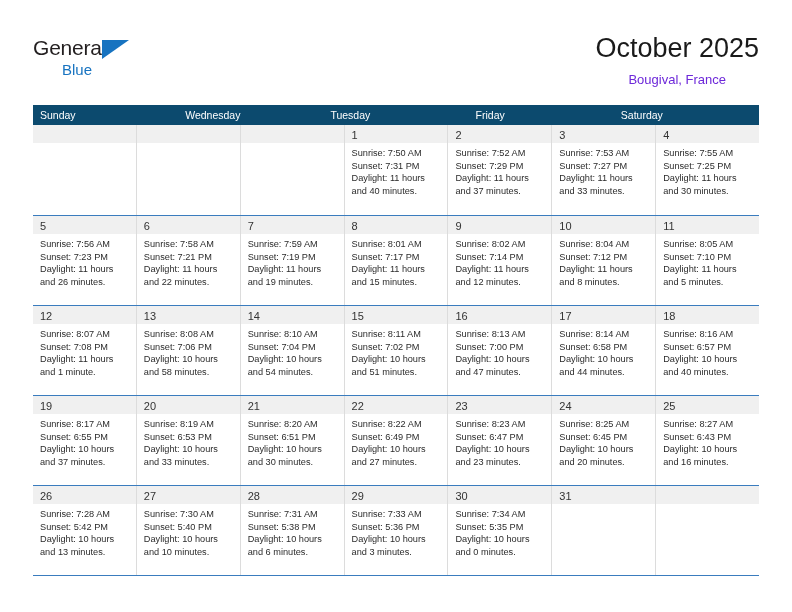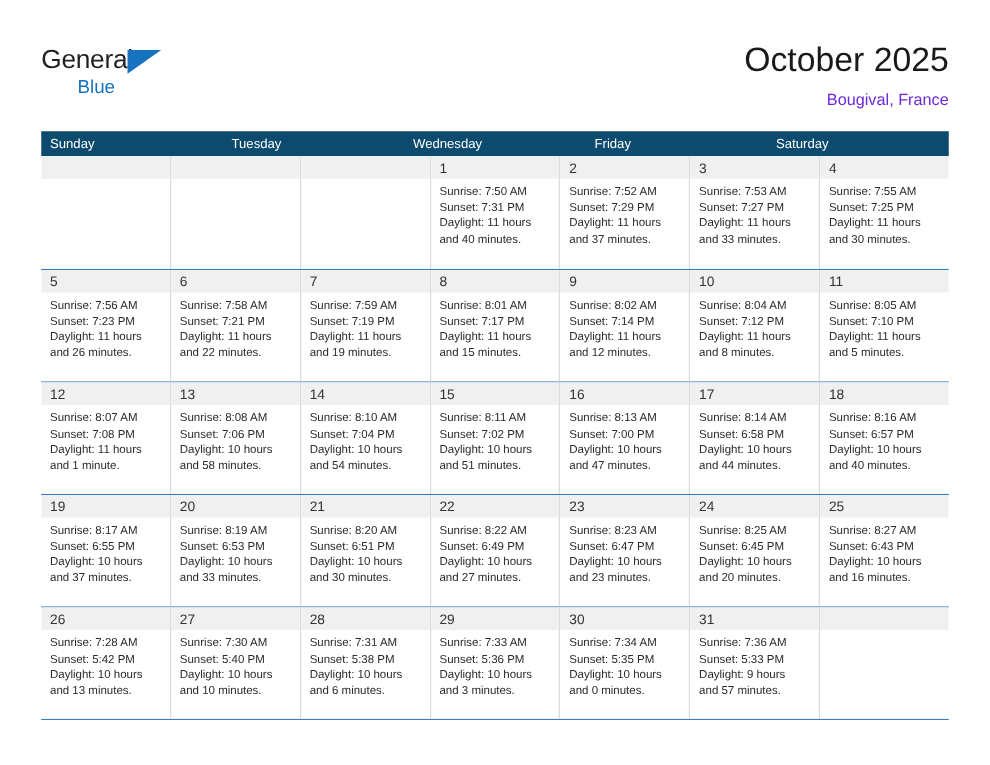--- a/index.html
+++ b/index.html
@@ -46,21 +46,21 @@
     left: 29px; top: 22px;
     font-size: 15px;
     color: #1773c0;
     line-height: 24px;
     font-family: "Liberation Sans", sans-serif;
     text-align: center;
   }
   .title-wrap {
     position: absolute;
     right: 33px; top: 32px;
-    text-align: right;
+    text-align: center;
   }
   .cal-title {
     font-size: 27px;
     color: #1a1a1a;
     font-weight: normal;
     line-height: 32px;
     white-space: nowrap;
   }
   .cal-subtitle {
     font-size: 13px;
@@ -146,22 +146,22 @@
     <div class="title-wrap">
       <div class="cal-title">October 2025</div>
       <div class="cal-subtitle">Bougival, France</div>
     </div>
 
   </div>
 
   <div class="calendar">
     <div class="dow-row" id="dow-row">
         <div class="dow">Sunday</div>
+        <div class="dow">Wednesday</div>
         <div class="dow">Tuesday</div>
-        <div class="dow">Wednesday</div>
         <div class="dow">Friday</div>
         <div class="dow">Saturday</div>
       </div>
     <div id="weeks-container">
         <div class="week">
           <div class="day empty">
             <div class="daynum-band"><span class="daynum"></span></div>
             <div class="day-body"></div>
           </div>
           <div class="day empty">
@@ -445,26 +445,20 @@
             <div class="daynum-band"><span class="daynum">30</span></div>
             <div class="day-body">
               <div class="day-line">Sunrise: 7:34 AM</div>
               <div class="day-line">Sunset: 5:35 PM</div>
               <div class="day-line">Daylight: 10 hours</div>
               <div class="day-line">and 0 minutes.</div>
             </div>
           </div>
           <div class="day">
             <div class="daynum-band"><span class="daynum">31</span></div>
-            <div class="day-body">
-              <div class="day-line">Sunrise: 7:36 AM</div>
-              <div class="day-line">Sunset: 5:33 PM</div>
-              <div class="day-line">Daylight: 9 hours</div>
-              <div class="day-line">and 57 minutes.</div>
-            </div>
           </div>
           <div class="day empty">
             <div class="daynum-band"><span class="daynum"></span></div>
             <div class="day-body"></div>
           </div>
         </div>
       </div>
     <div class="grid-bottom"></div>
   </div>
 

